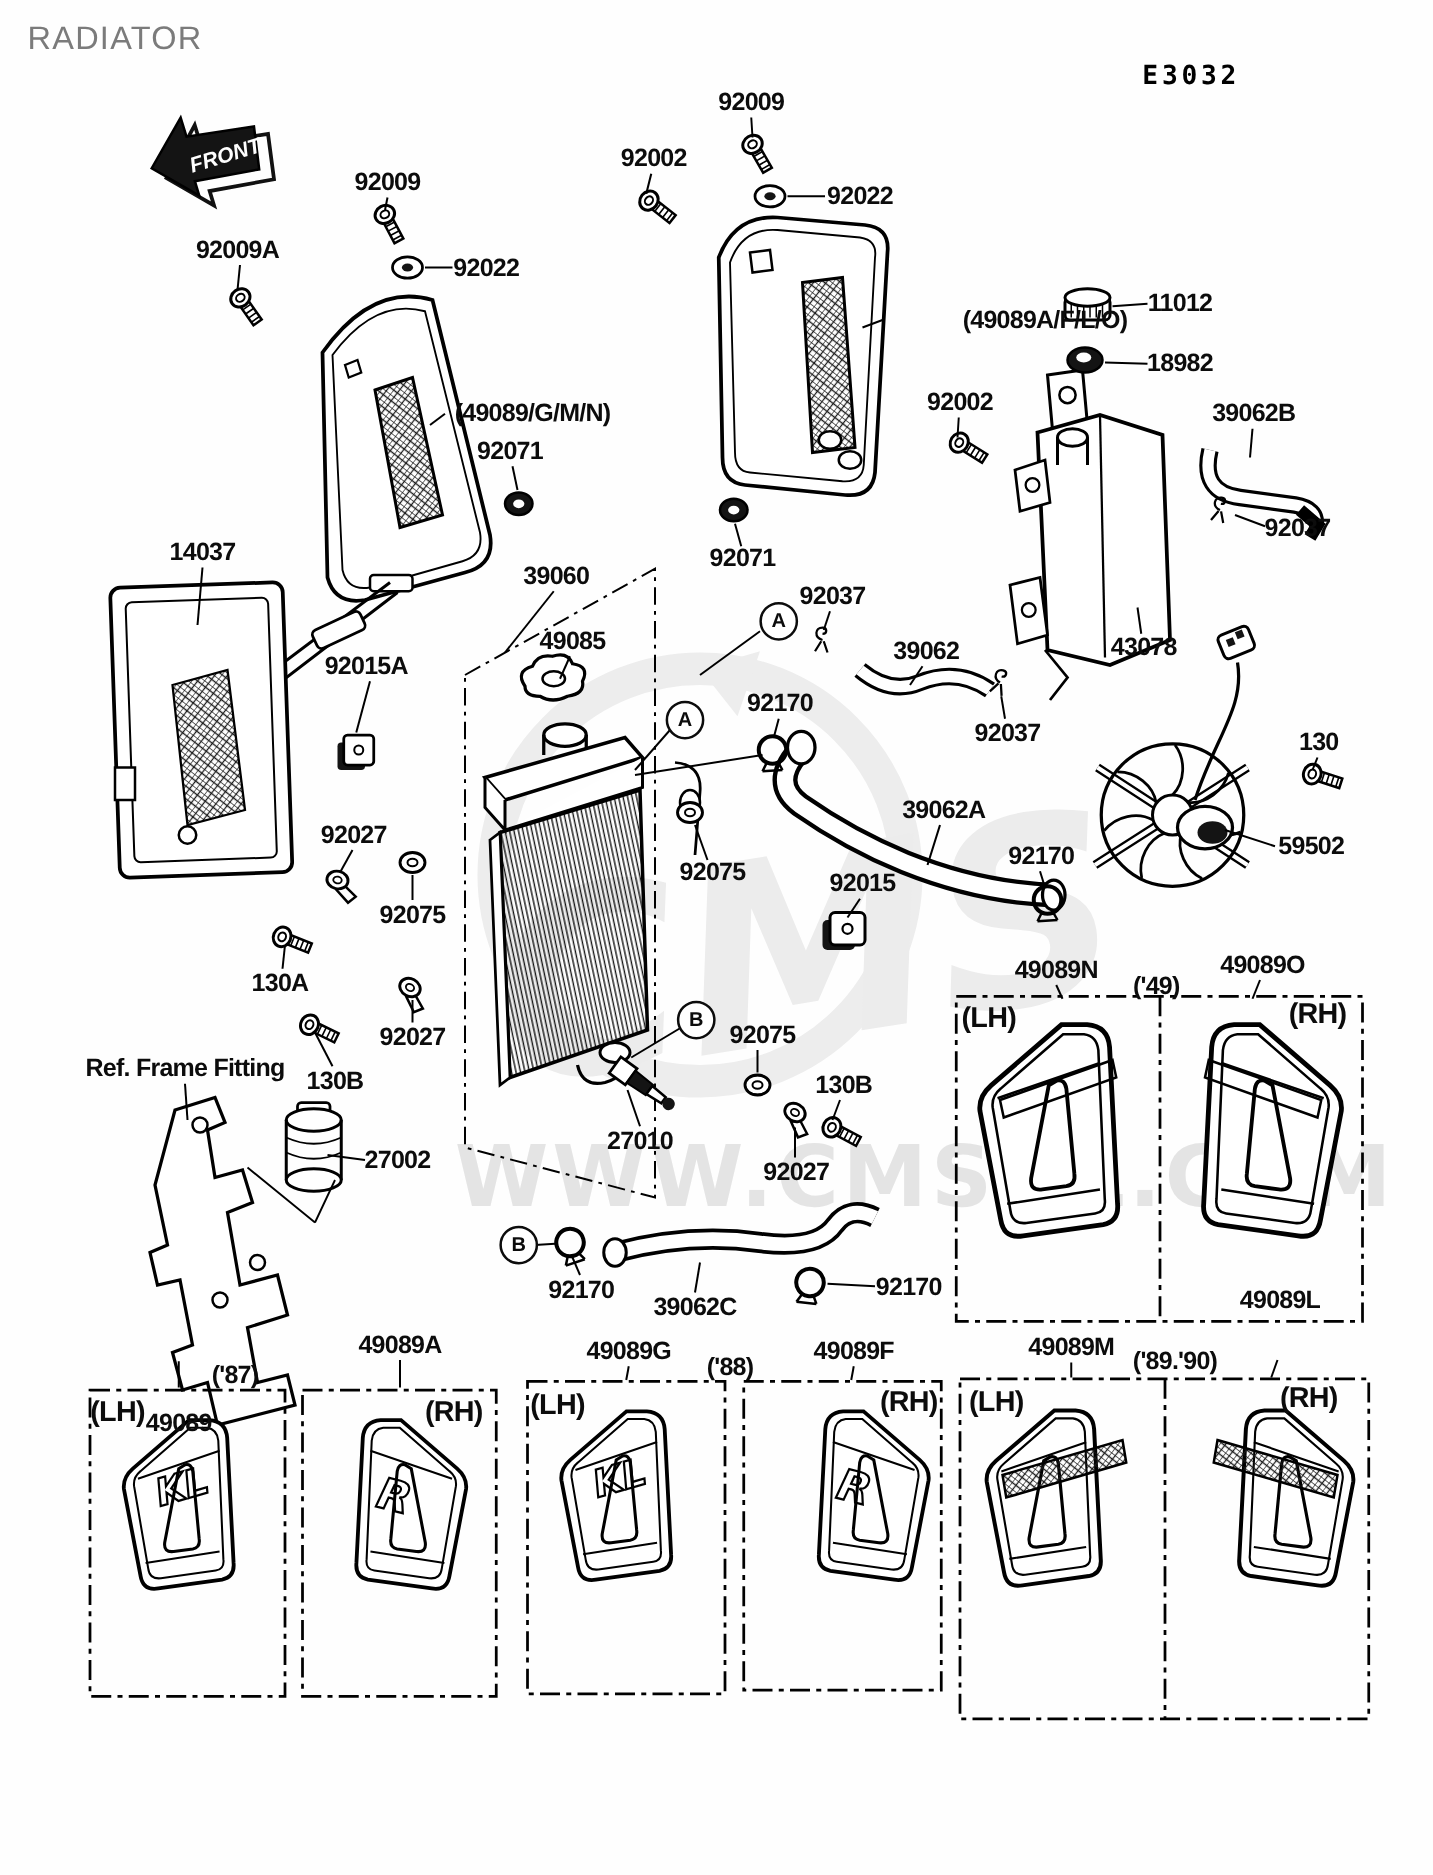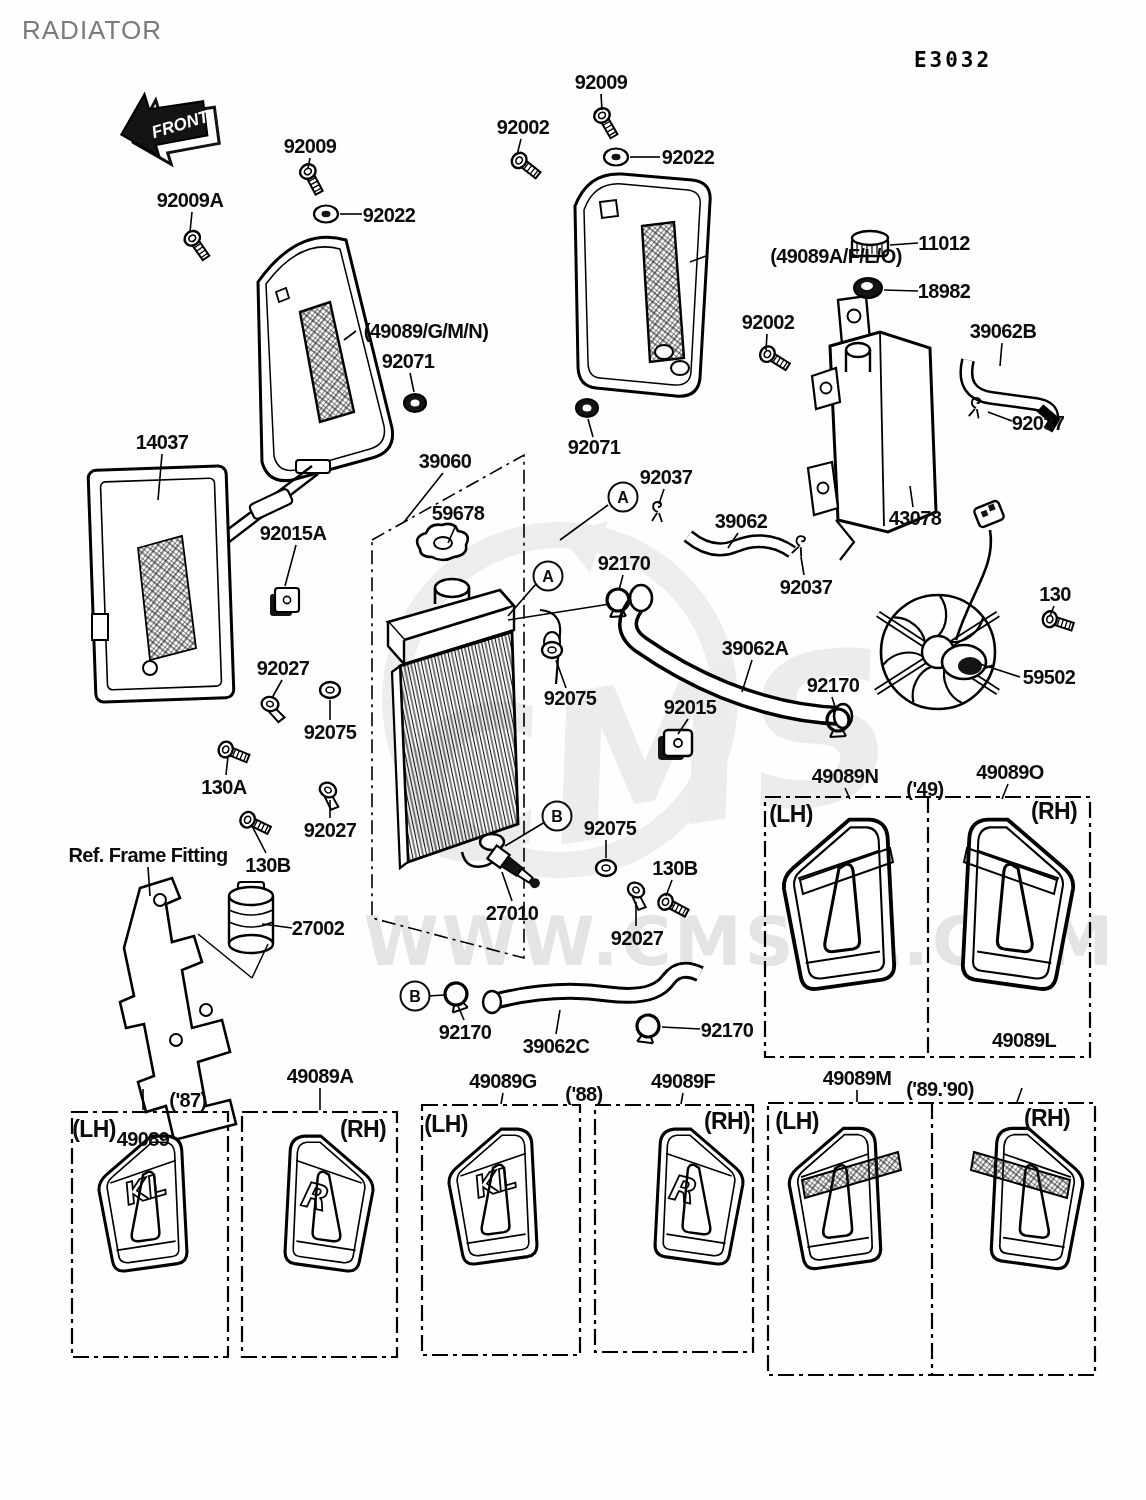--- a/index.html
+++ b/index.html
@@ -380,21 +380,21 @@
   <div class="lbl" style="left:836px;top:256px">(49089A/F/L/O)</div>
   <div class="lbl" style="left:944px;top:243px">11012</div>
   <div class="lbl" style="left:944px;top:291px">18982</div>
   <div class="lbl" style="left:768px;top:322px">92002</div>
   <div class="lbl" style="left:1003px;top:331px">39062B</div>
   <div class="lbl" style="left:1038px;top:423px">92037</div>
   <div class="lbl" style="left:426px;top:331px">(49089/G/M/N)</div>
   <div class="lbl" style="left:408px;top:361px">92071</div>
   <div class="lbl" style="left:162px;top:442px">14037</div>
   <div class="lbl" style="left:445px;top:461px">39060</div>
-  <div class="lbl" style="left:458px;top:513px">59678</div>
+  <div class="lbl" style="left:458px;top:513px">49085</div>
   <div class="lbl" style="left:293px;top:533px">92015A</div>
   <div class="lbl" style="left:594px;top:447px">92071</div>
   <div class="lbl" style="left:666px;top:477px">92037</div>
   <div class="lbl" style="left:741px;top:521px">39062</div>
   <div class="lbl" style="left:915px;top:518px">43078</div>
   <div class="lbl" style="left:806px;top:587px">92037</div>
   <div class="lbl" style="left:624px;top:563px">92170</div>
   <div class="lbl" style="left:1055px;top:594px">130</div>
   <div class="lbl" style="left:1049px;top:677px">59502</div>
   <div class="lbl" style="left:755px;top:648px">39062A</div>

